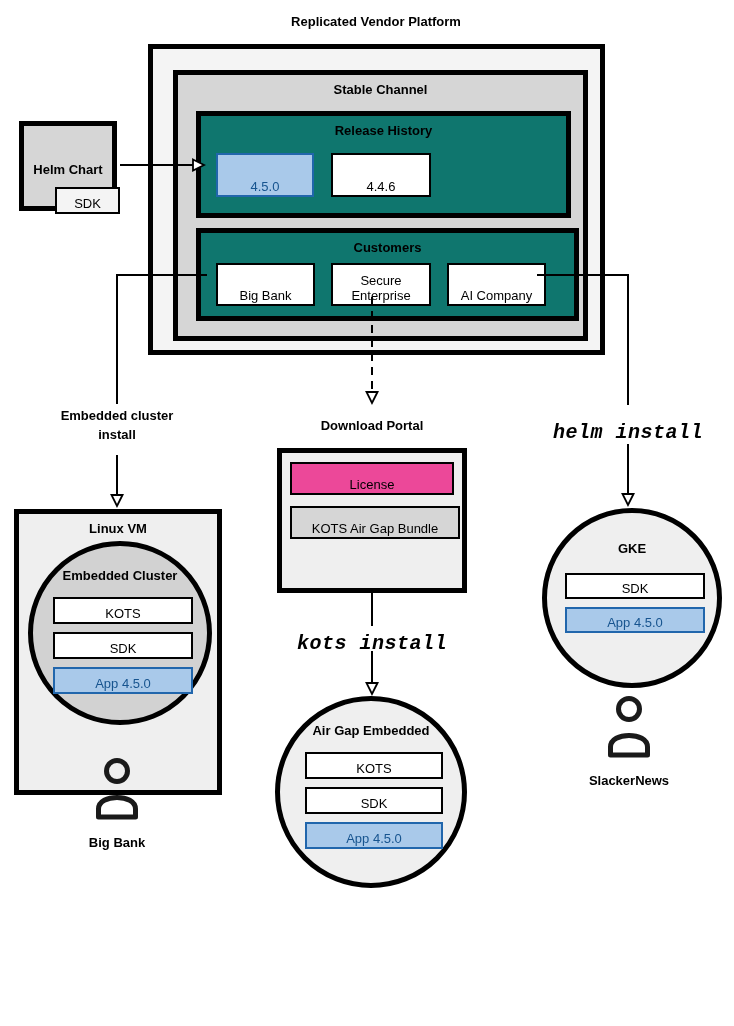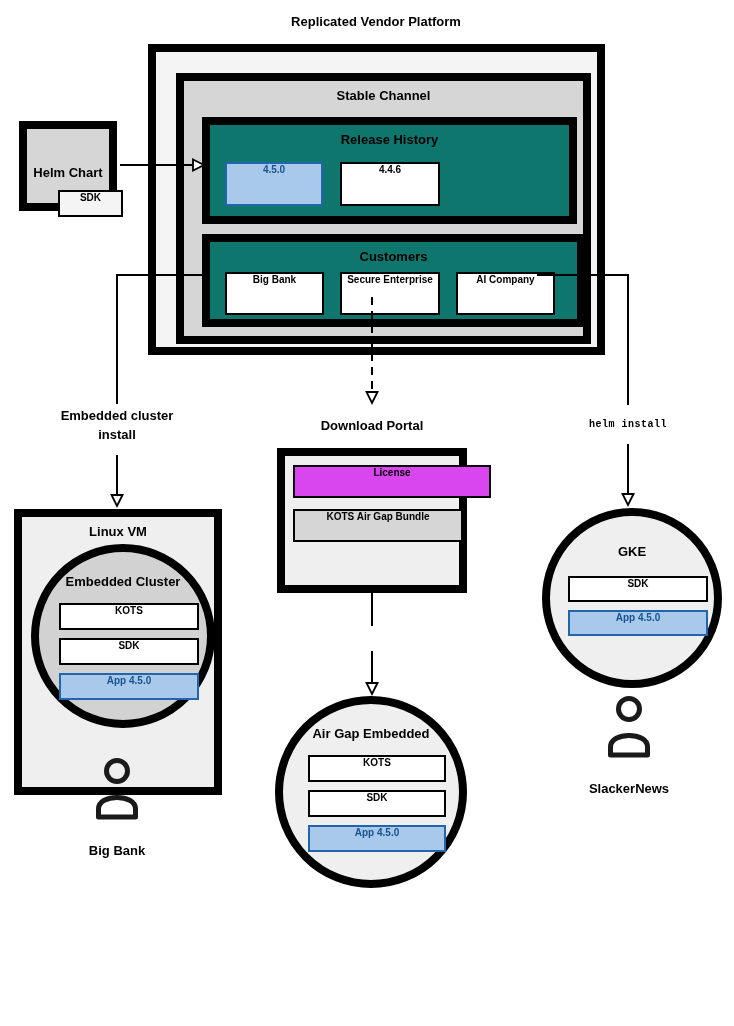--- a/index.html
+++ b/index.html
@@ -3,47 +3,47 @@
 <meta charset="utf-8">
 <style>
   html,body { margin:0; padding:0; background:#fff; }
   body { font-family:"Liberation Sans", sans-serif; color:#000; -webkit-font-smoothing:antialiased; }
   .canvas { position:relative; width:734px; height:1026px; background:#fff; overflow:hidden; }
 
   .diagram-title { position:absolute; left:226px; top:14px; width:300px; text-align:center;
                    font-size:13px; font-weight:bold; }
 
   
-  .gbox { position:absolute; border:8px solid #000000; box-sizing:border-box; }
+  .gbox { position:absolute; border:5px solid #000000; box-sizing:border-box; }
   .box-title { position:absolute; top:7px; left:0; right:0; text-align:center;
                font-size:13px; font-weight:bold; }
 
   
   .fill-platform { background:#F4F4F4; }
   .fill-stable   { background:#D6D6D6; }
   .fill-mid      { background:#0f766e; }
   .fill-light    { background:#EFEFEF; }
   .fill-item     { background:#D6D6D6; }
   .fill-circle   { background:#D2D2D2; }
 
   
   .node { position:absolute; background:#fff; border:2px solid #000; box-sizing:border-box;
-          display:flex; align-items:flex-start; justify-content:center;
-          font-size:10px; font-weight:bold; text-align:center; line-height:1.2; }
+          display:flex; align-items:flex-end; justify-content:center;
+          font-size:13px; font-weight:normal; text-align:center; line-height:1.2; }
   .node.hl { background:#A9C9EA; border-color:#2166AC; color:#17548F; }
 
   .circle { border-radius:50%; }
 
   .edge-label { position:absolute; text-align:center; font-size:13px; font-weight:bold; line-height:1.45; }
-  .mono { font-family:"Liberation Mono","DejaVu Sans Mono",monospace; font-size:10px; letter-spacing:0.5px; }
+  .mono { font-family:"Liberation Mono","DejaVu Sans Mono",monospace; font-size:20px; letter-spacing:0.5px;font-style:italic; }
   .preline { white-space:pre-line; }
 
   .user { position:absolute; width:140px; text-align:center; }
   .user svg { display:block; margin:0 auto; }
-  .user-label { margin-top:22px; font-size:13px; font-weight:bold; line-height:1.45; }
+  .user-label { margin-top:14px; font-size:13px; font-weight:bold; line-height:1.45; }
 
   .lines { position:absolute; left:0; top:0; pointer-events:none; }
 </style>
 </head>
 <body>
 
 <div class="canvas">
 
   <div class="diagram-title">Replicated Vendor Platform</div>
 
@@ -80,23 +80,24 @@
     <div class="box-title" style="top:36px;">Helm Chart</div>
     <div class="node fill-light" style="left:31px;top:61px;width:65px;height:27px;background:#F4F4F4;">
       <span>SDK</span>
     </div>
   </div>
 
   <div class="edge-label preline" style="left:37px;top:407px;width:160px;">Embedded cluster
 install</div>
   <div class="edge-label" style="left:292px;top:417px;width:160px;">Download Portal</div>
   <div class="edge-label mono" style="left:548px;top:418px;width:160px;">helm install</div>
+  <div class="edge-label mono" style="left:292px;top:629px;width:160px;">kots install</div>
 
   <div class="gbox fill-light" style="left:277px;top:448px;width:190px;height:145px;">
-    <div class="node fill-item" style="left:8px;top:9px;width:198px;height:33px;background:#d946ef;">
+    <div class="node fill-item" style="left:8px;top:9px;width:164px;height:33px;background:#ec4899;">
       <span>License</span>
     </div>
     <div class="node fill-item" style="left:8px;top:53px;width:170px;height:33px;background:#D6D6D6;">
       <span>KOTS Air Gap Bundle</span>
     </div>
   </div>
 
   <div class="gbox fill-light" style="left:14px;top:509px;width:208px;height:286px;">
     <div class="box-title">Linux VM</div>
     <div class="gbox circle fill-circle" style="left:9px;top:27px;width:184px;height:184px;">

